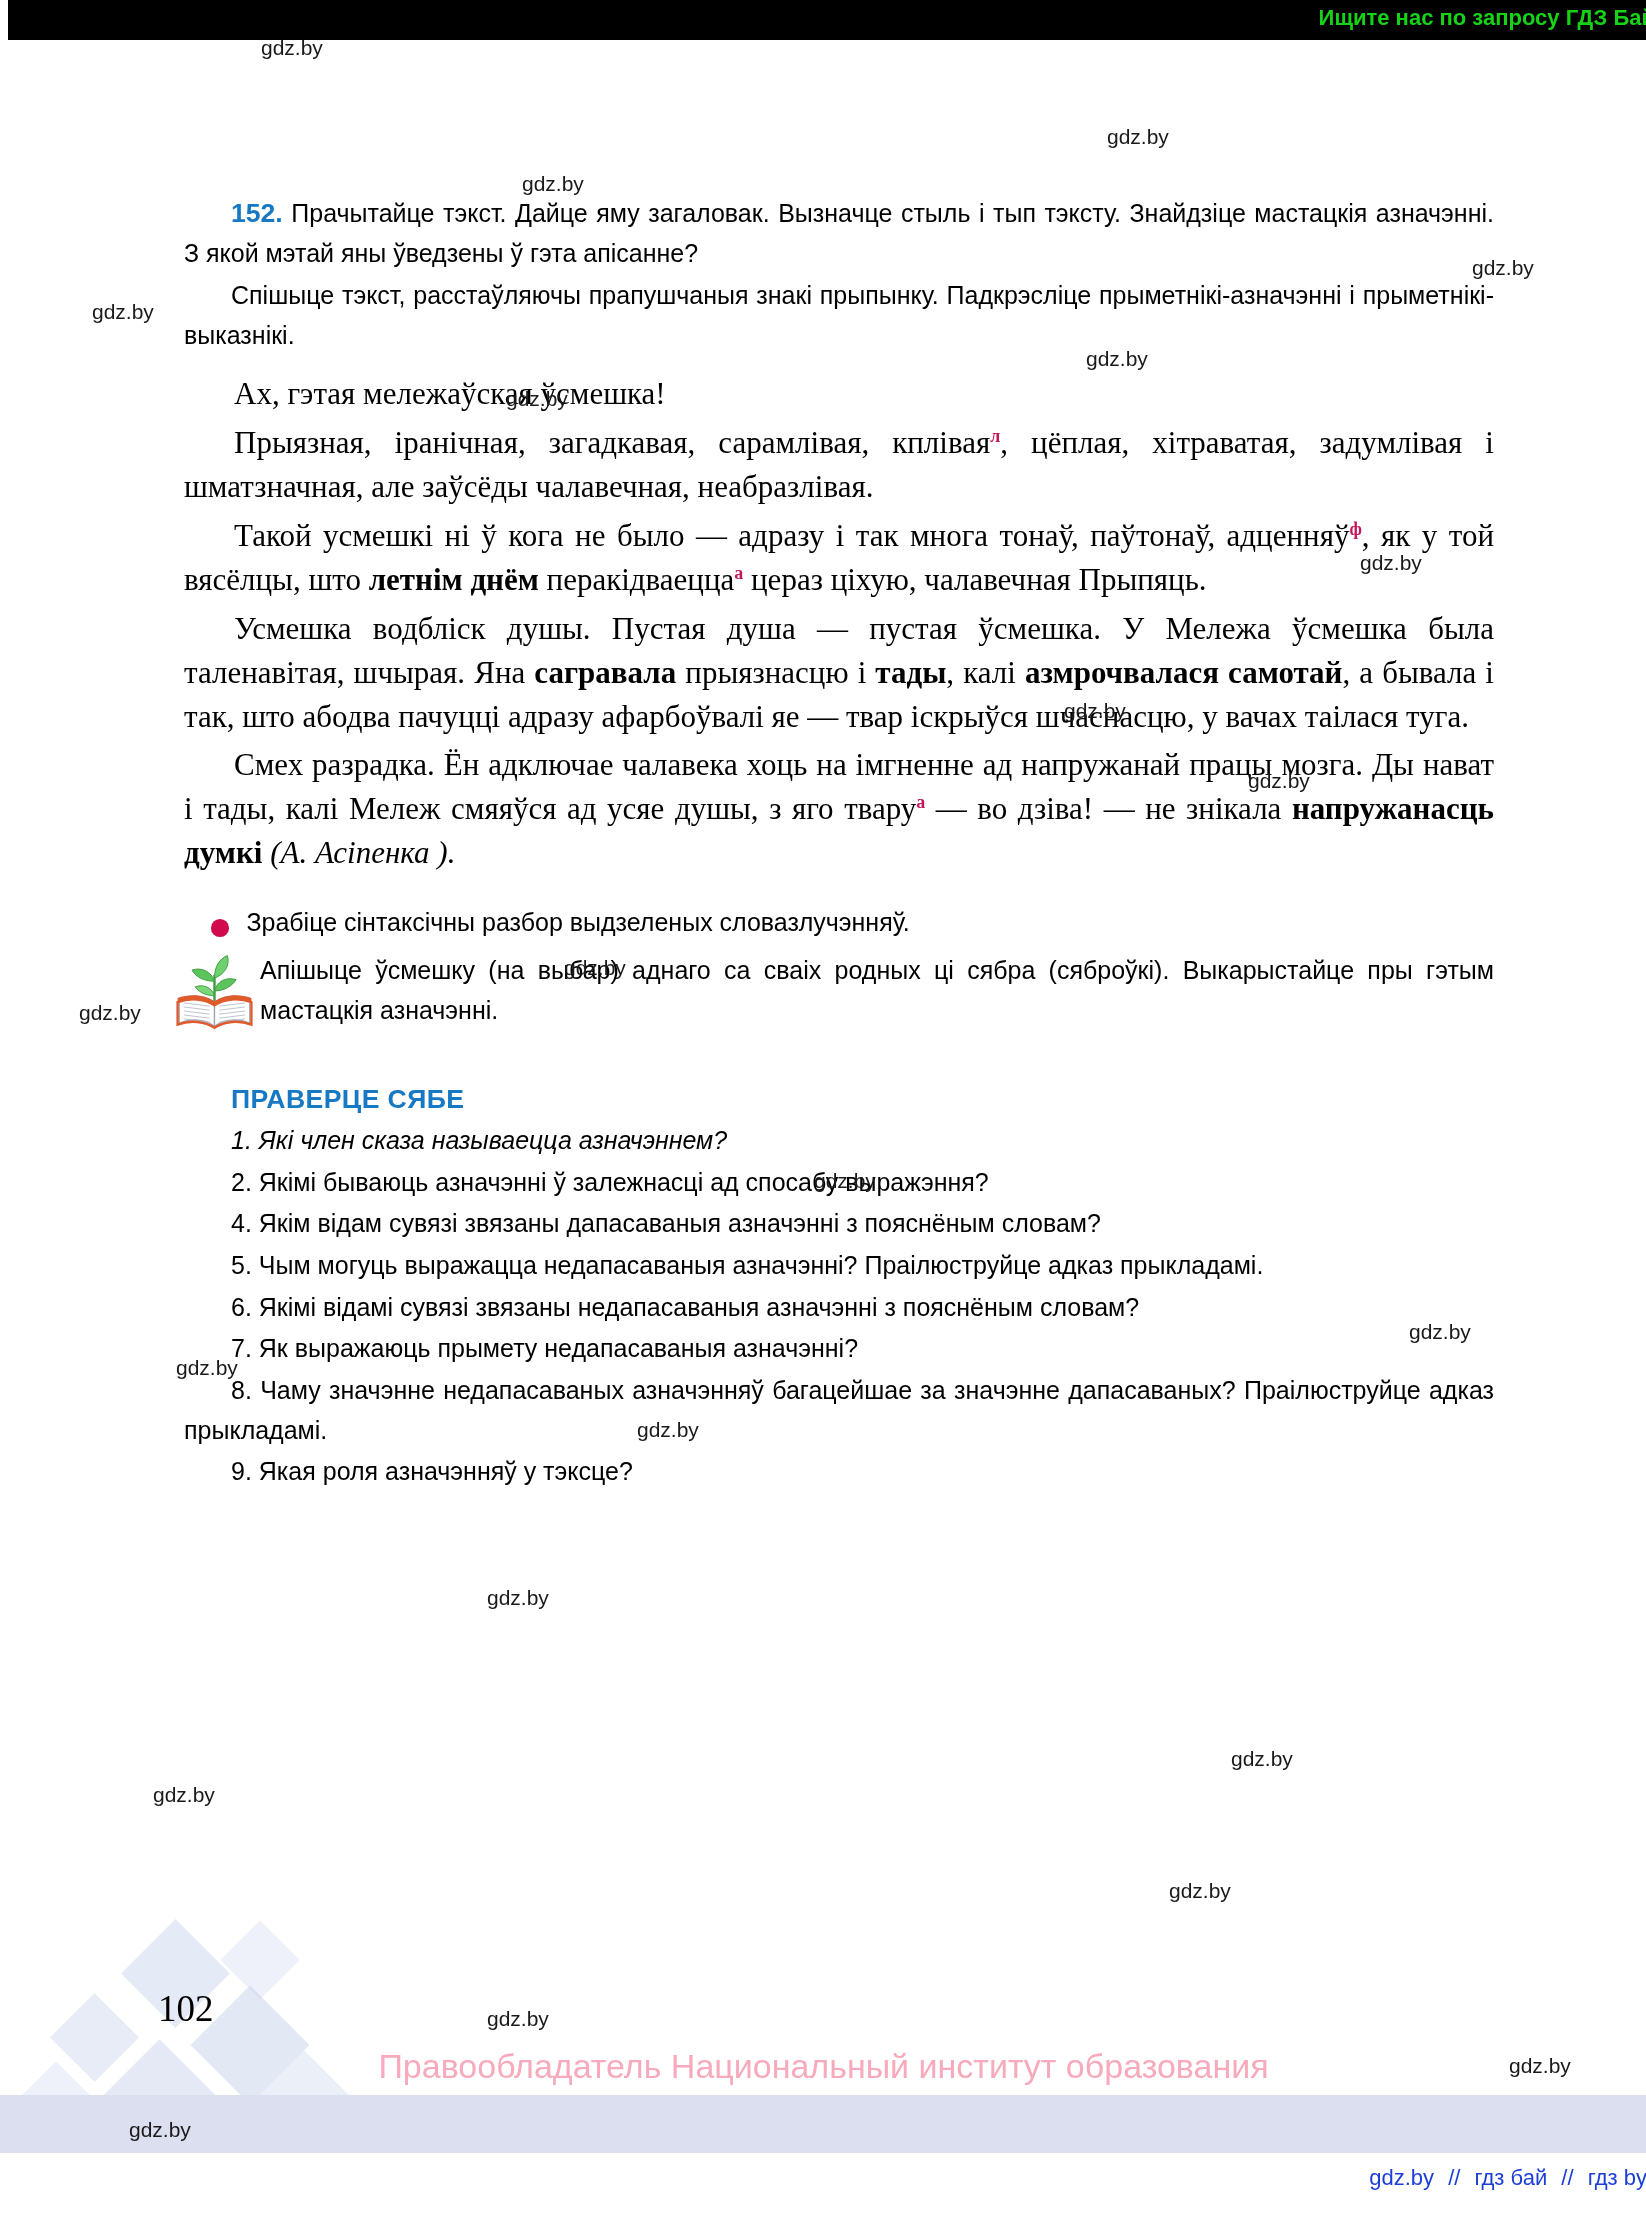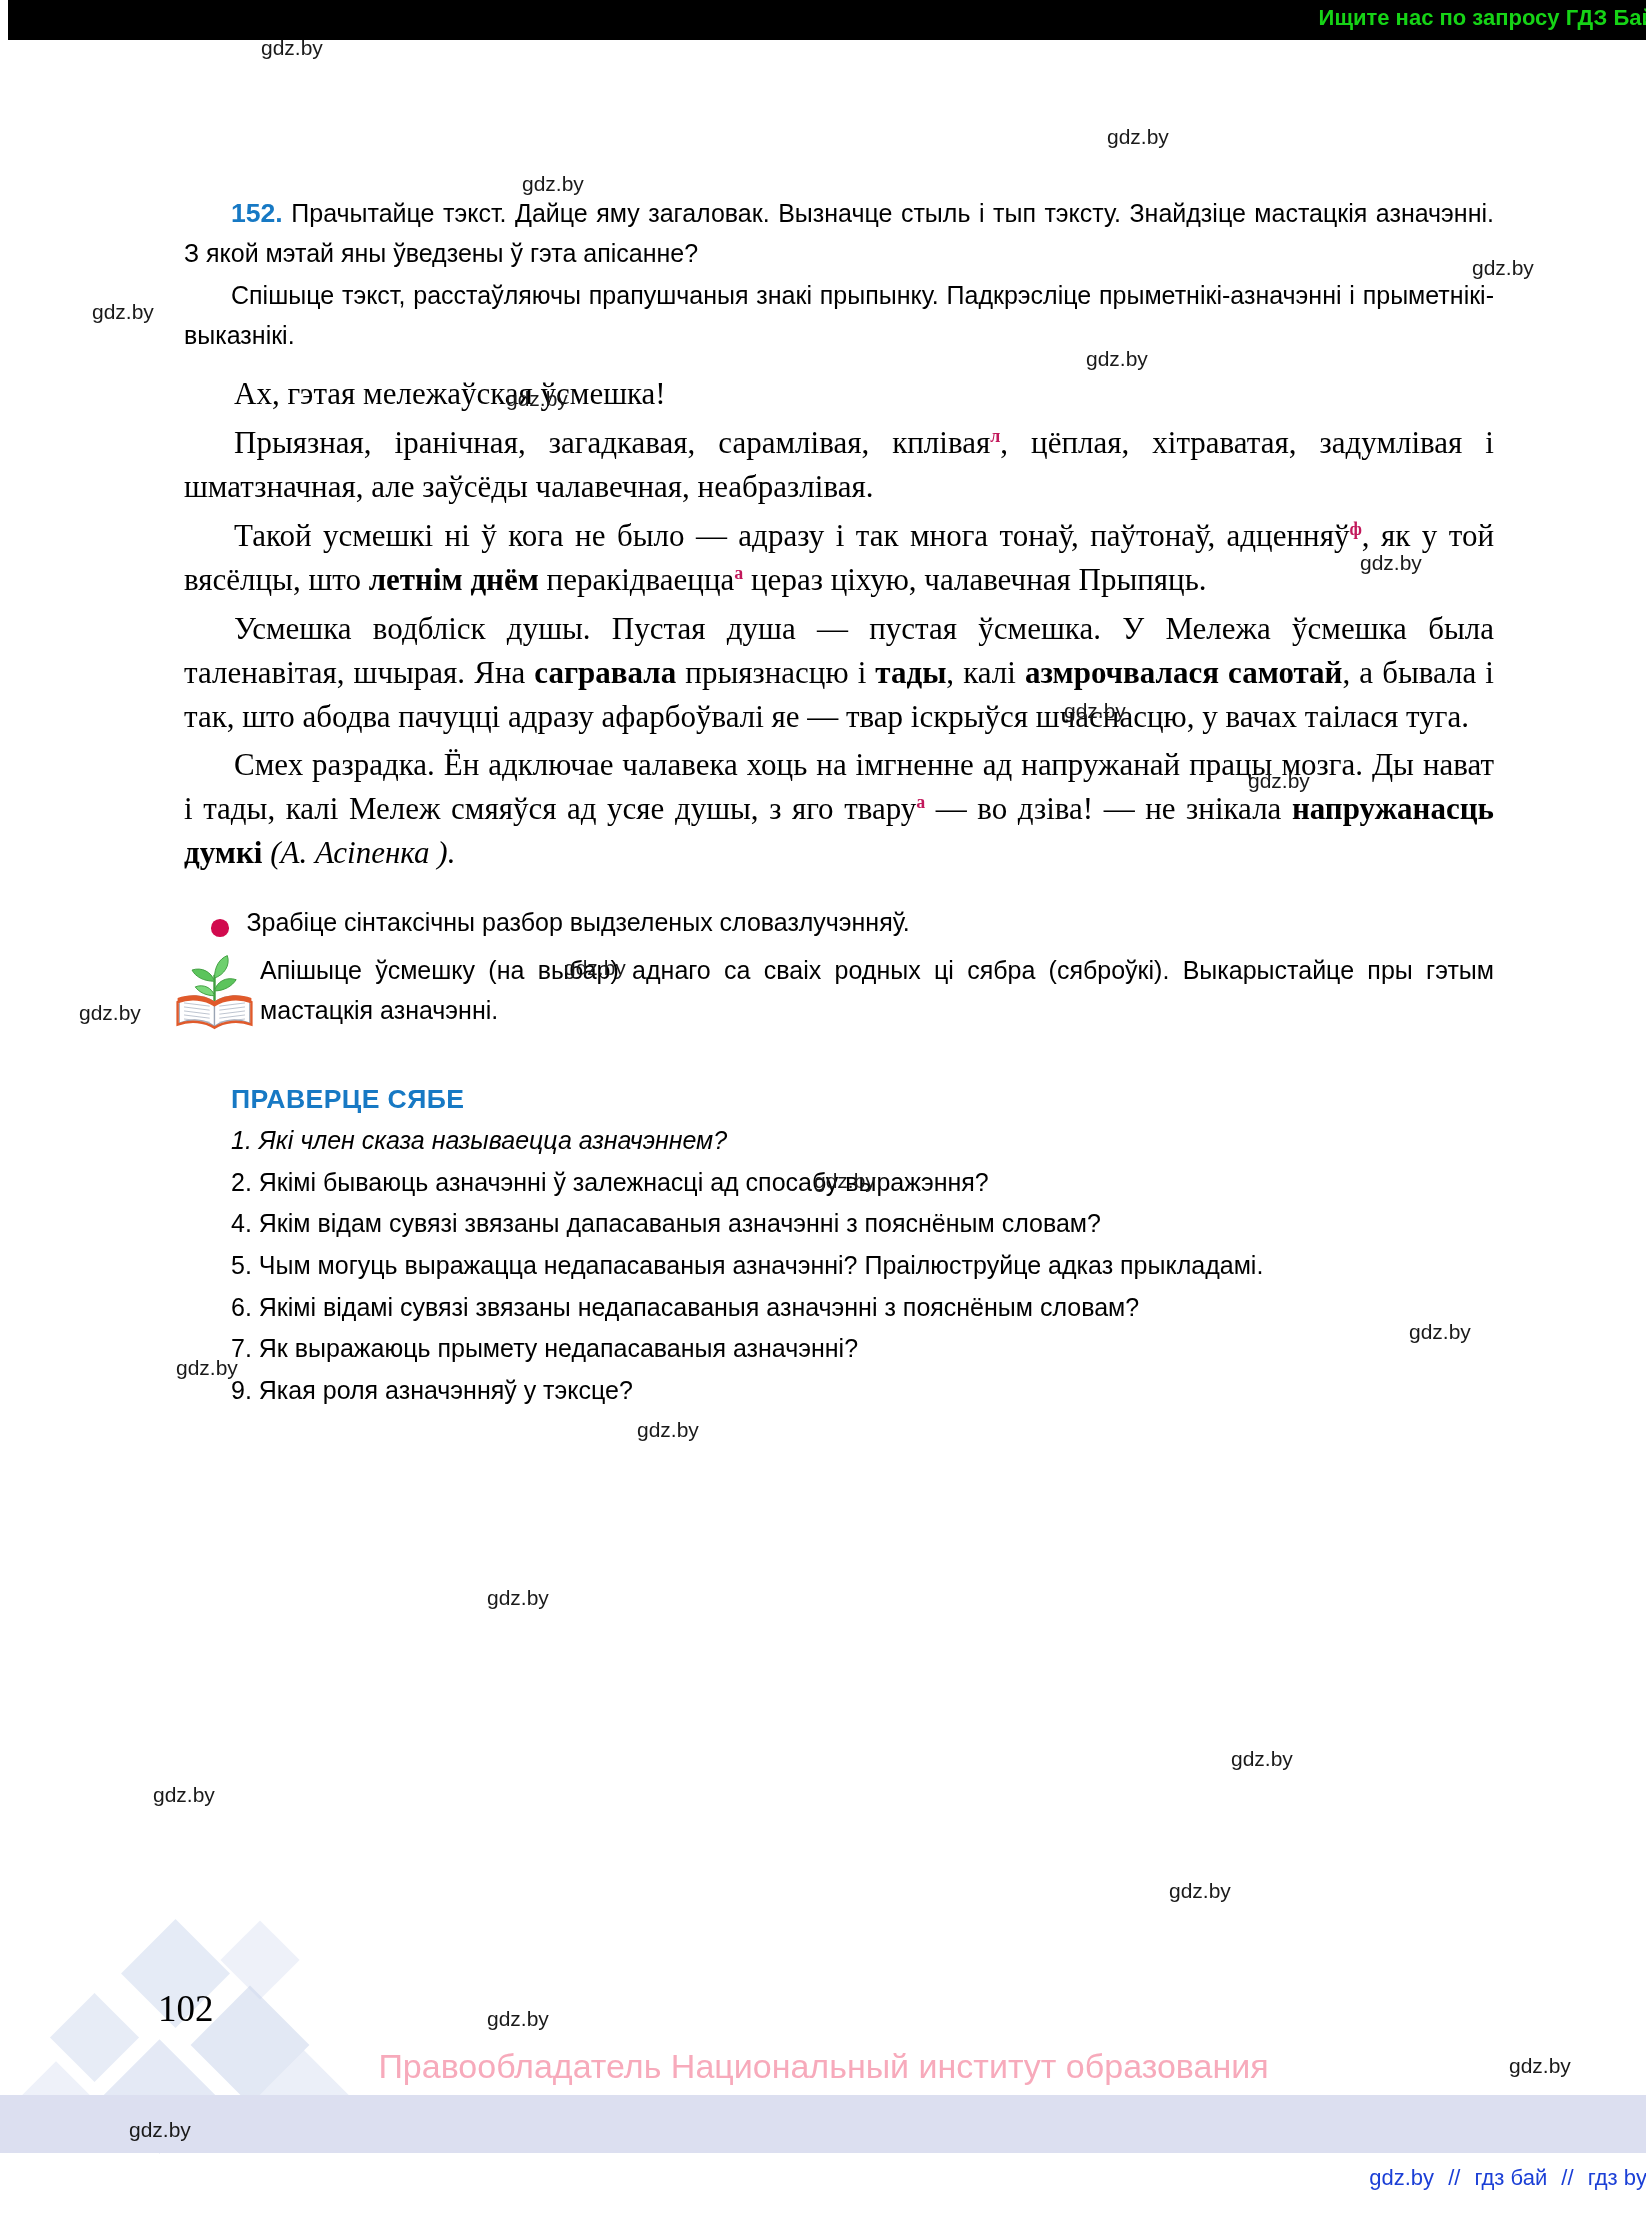--- a/index.html
+++ b/index.html
@@ -272,20 +272,21 @@
     <p class="sans-p indent" style="margin-top:48px;">
       <span class="check-title">ПРАВЕРЦЕ СЯБЕ</span>
     </p>
 
     <p class="sans-p indent" style="margin-top:1.6px;font-style:italic;">1. Які член сказа называецца азначэннем?</p>
     <p class="sans-p indent" style="margin-top:1.6px;">2. Якімі бываюць азначэнні ў залежнасці ад спосабу выражэння?</p>
     <p class="sans-p indent" style="margin-top:1.6px;">4. Якім відам сувязі звязаны дапасаваныя азначэнні з пояснёным словам?</p>
     <p class="sans-p indent" style="margin-top:1.6px;">5. Чым могуць выражацца недапасаваныя азначэнні? Праілюструйце адказ прыкладамі.</p>
     <p class="sans-p indent" style="margin-top:1.6px;">6. Якімі відамі сувязі звязаны недапасаваныя азначэнні з пояснёным словам?</p>
     <p class="sans-p indent" style="margin-top:1.6px;">7. Як выражаюць прымету недапасаваныя азначэнні?</p>
+    <p class="sans-p indent" style="margin-top:1.6px;">8. Чаму значэнне недапасаваных азначэнняў багацейшае за значэнне дапасаваных? Праілюструйце адказ прыкладамі.</p>
     <p class="sans-p indent" style="margin-top:1.6px;">9. Якая роля азначэнняў у тэксце?</p>
 
   </div>
 
   <div class="page-number">102</div>
 
   <div class="copyright-wm">Правообладатель Национальный институт образования</div>
 
   <div class="bottom-band"></div>
   <div class="bottom-links">

